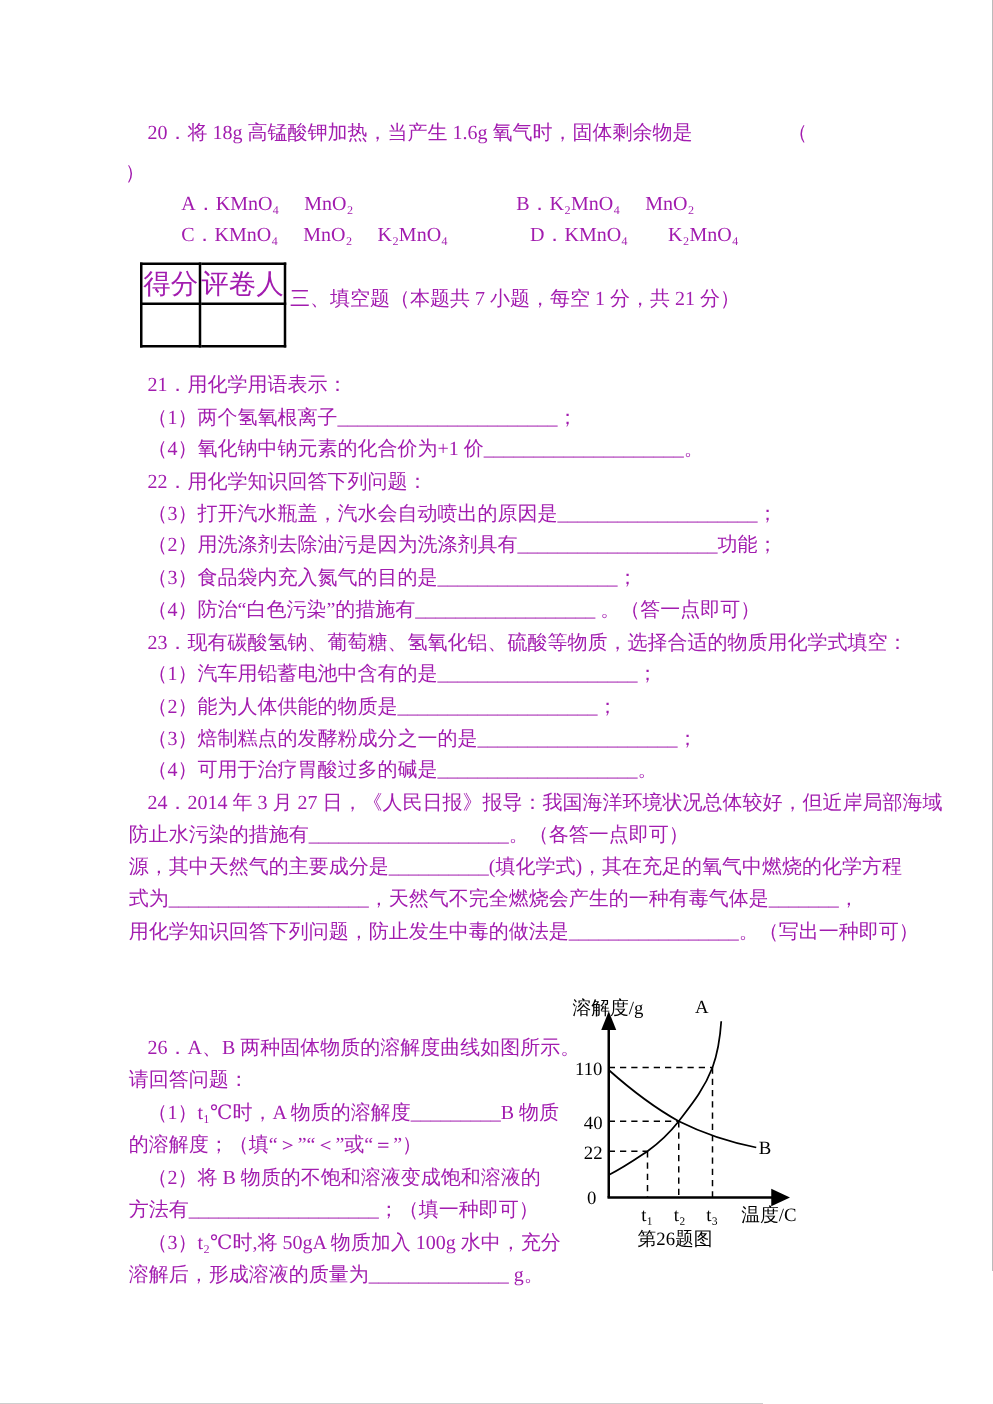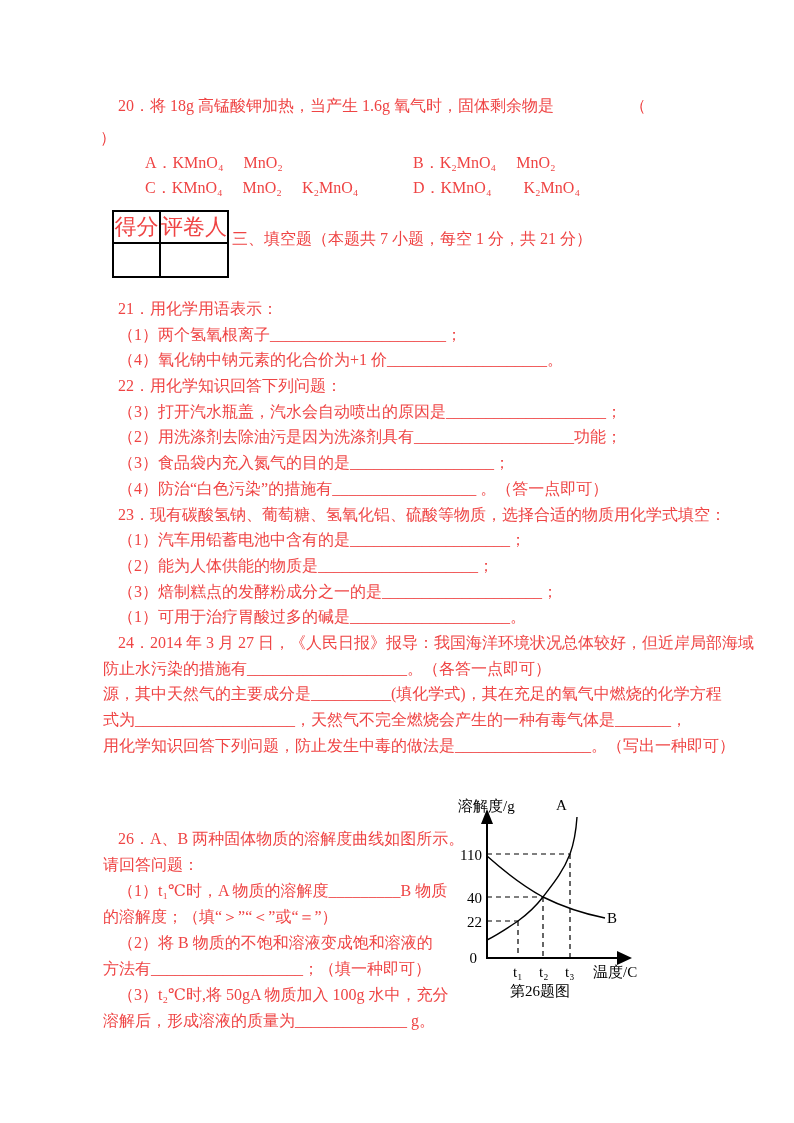--- a/index.html
+++ b/index.html
@@ -1,21 +1,21 @@
 <!DOCTYPE html>
 <html><head>
 <meta charset="utf-8">
 <style>
   html,body{margin:0;padding:0;background:#888;}
   .page{
     position:relative;
     width:794px;height:1123px;
     margin:0 auto;
     background:#ffffff;
-    color:#ef4444;
+    color:#a21caf;
     font-family:"Liberation Serif","DejaVu Serif",serif;
     font-size:16px;
     overflow:hidden;
   }
   .abs{position:absolute;white-space:pre;}
   .flow{position:absolute;}
   .ln{height:25.7px;line-height:25.7px;white-space:pre;}
   .ind{padding-left:15px;}
   .q26flow .ln{height:26px;line-height:26px;}
   
@@ -40,21 +40,21 @@
 
 <div class="page">
 
   <div class="abs ind" style="left:103px;top:96px;">20．将 18g 高锰酸钾加热，当产生 1.6g 氧气时，固体剩余物是</div>
   <div class="abs" style="left:630px;top:96px;">（</div>
   <div class="abs" style="left:100px;top:128px;">）</div>
 
   <div class="abs" style="left:145px;top:153px;">A．KMnO₄　 MnO₂</div>
   <div class="abs" style="left:413px;top:153px;">B．K₂MnO₄　 MnO₂</div>
   <div class="abs" style="left:145px;top:178px;">C．KMnO₄　 MnO₂　 K₂MnO₄</div>
-  <div class="abs" style="left:413px;top:178px;font-family:Liberation Serif, serif;">D．KMnO₄　　K₂MnO₄</div>
+  <div class="abs" style="left:424px;top:178px;font-family:Liberation Serif, serif;">D．KMnO₄　　K₂MnO₄</div>
 
   <table class="score-table">
     <tbody>
         <tr class="r1">
       <td class="c1">得分</td>
       <td class="c2">评卷人</td>
     </tr>
     <tr class="r2">
       <td class="c1"></td>
       <td class="c2"></td>
@@ -70,21 +70,21 @@
     <div class="ln ind">（4）氧化钠中钠元素的化合价为+1 价____________________。</div>
     <div class="ln ind">22．用化学知识回答下列问题：</div>
     <div class="ln ind">（3）打开汽水瓶盖，汽水会自动喷出的原因是____________________；</div>
     <div class="ln ind">（2）用洗涤剂去除油污是因为洗涤剂具有____________________功能；</div>
     <div class="ln ind">（3）食品袋内充入氮气的目的是__________________；</div>
     <div class="ln ind">（4）防治“白色污染”的措施有__________________ 。（答一点即可）</div>
     <div class="ln ind">23．现有碳酸氢钠、葡萄糖、氢氧化铝、硫酸等物质，选择合适的物质用化学式填空：</div>
     <div class="ln ind">（1）汽车用铅蓄电池中含有的是____________________；</div>
     <div class="ln ind">（2）能为人体供能的物质是____________________；</div>
     <div class="ln ind">（3）焙制糕点的发酵粉成分之一的是____________________；</div>
-    <div class="ln ind">（1）可用于治疗胃酸过多的碱是____________________。</div>
+    <div class="ln ind">（4）可用于治疗胃酸过多的碱是____________________。</div>
     <div class="ln ind">24．2014 年 3 月 27 日，《人民日报》报导：我国海洋环境状况总体较好，但近岸局部海域</div>
     <div class="ln">防止水污染的措施有____________________。（各答一点即可）</div>
     <div class="ln">源，其中天然气的主要成分是__________(填化学式)，其在充足的氧气中燃烧的化学方程</div>
     <div class="ln">式为____________________，天然气不完全燃烧会产生的一种有毒气体是_______，</div>
     <div class="ln">用化学知识回答下列问题，防止发生中毒的做法是_________________。（写出一种即可）</div>
   </div>
 
   <div class="flow q26flow" style="left:103px;top:826px;width:372px;">
     <div class="ln ind">26．A、B 两种固体物质的溶解度曲线如图所示。</div>
     <div class="ln">请回答问题：</div>

